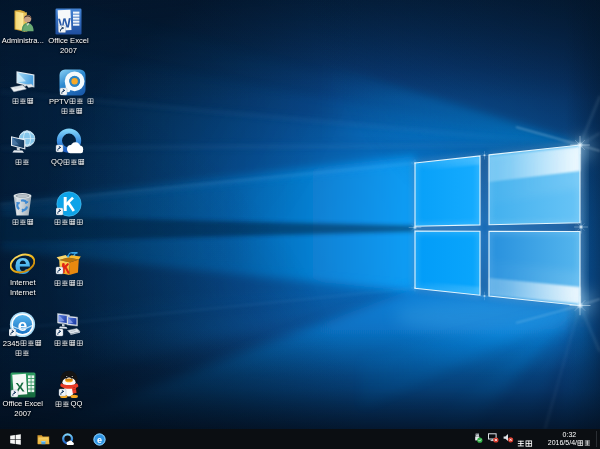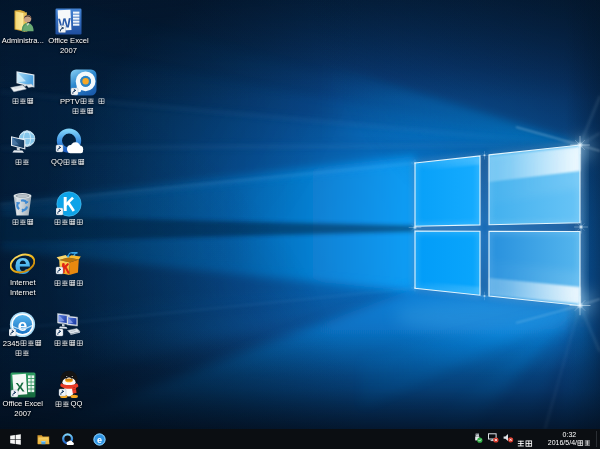--- a/index.html
+++ b/index.html
@@ -414,21 +414,21 @@
 </svg>
     </div>
     <div class="ll">
       <svg class="ck" width="22.2" height="8.6" viewBox="0 0 22.2 8.6">
         <use href="#c0" x="0.2" y="0.6" width="6.6" height="7.2"></use>
         <use href="#c1" x="7.6" y="0.6" width="6.6" height="7.2"></use>
         <use href="#c2" x="15.0" y="0.6" width="6.6" height="7.2"></use>
       </svg>
     </div>
   </div>
-<div class="cell" style="left:49px;top:65.5px">
+<div class="cell" style="left:38px;top:65.5px">
 <div class="ico">
       <svg width="27" height="27" viewBox="0 0 27 27">
 <defs>
           <linearGradient id="pv1" x1="0.1" y1="0" x2="0.7" y2="1">
 <stop offset="0" stop-color="#84ccf2"></stop>
             <stop offset="0.45" stop-color="#2e8ad0"></stop>
             <stop offset="1" stop-color="#1a5cac"></stop>
           </linearGradient>
         </defs>
 <rect x="0.5" y="0.5" width="26" height="26" rx="5.5" fill="url(#pv1)"></rect>

